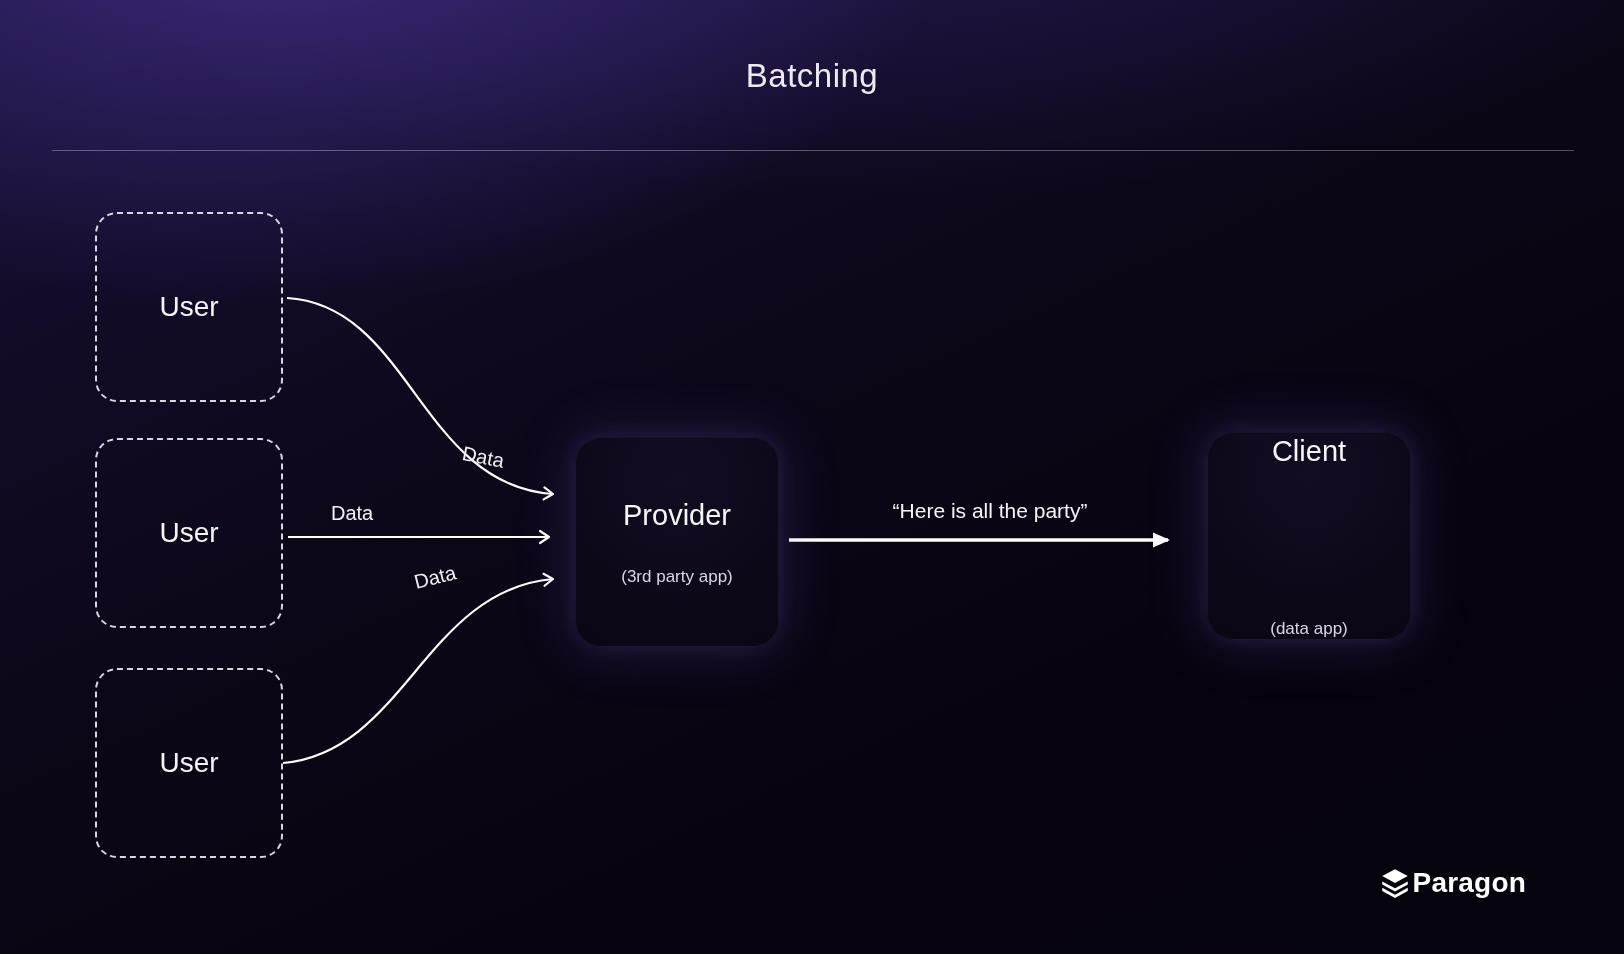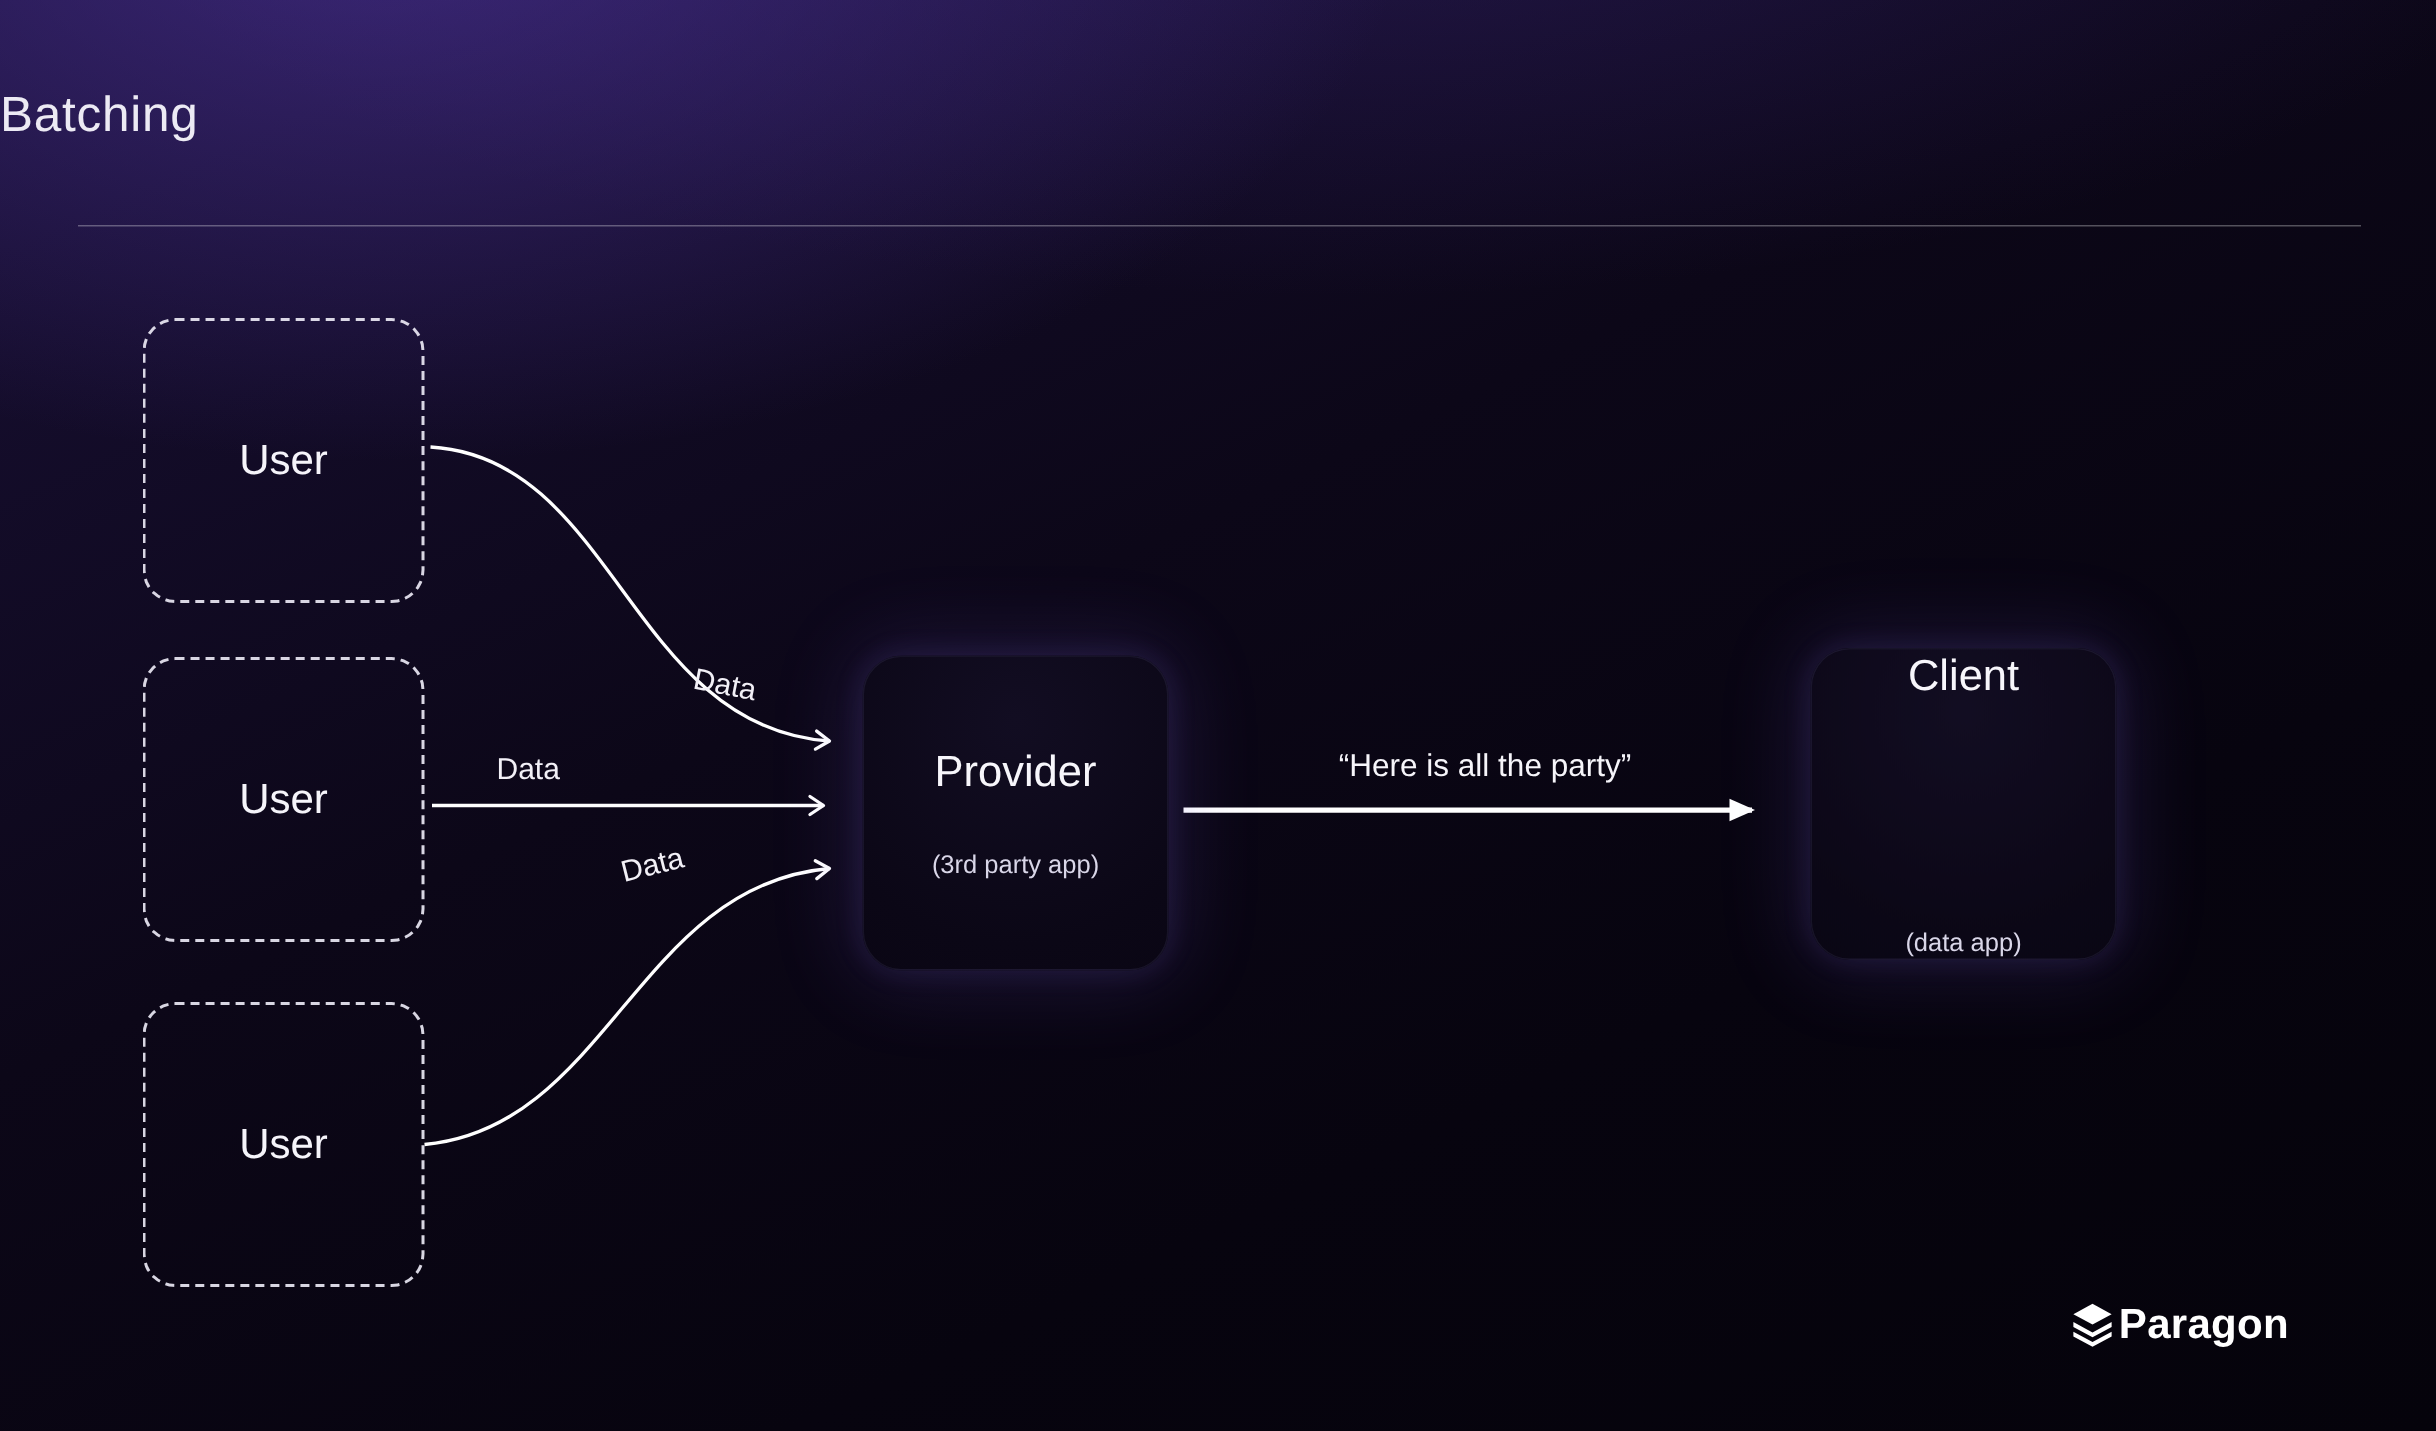--- a/index.html
+++ b/index.html
@@ -16,21 +16,21 @@
       radial-gradient(1100px 620px at 16% -8%, rgba(84, 56, 168, 0.60), rgba(84,56,168,0) 62%),
       radial-gradient(1400px 520px at 55% -12%, rgba(58, 38, 120, 0.45), rgba(58,38,120,0) 60%),
       linear-gradient(155deg, #191036 0%, #0c0718 42%, #07040f 70%, #05030b 100%);
   }
 
   .page-title {
     position: absolute;
     top: 57px;
     left: 0;
     width: 100%;
-    text-align: left;
+    text-align: center;
     font-size: 33px;
     font-weight: 500;
     letter-spacing: 0.5px;
     color: #eceaf4;
   }
 
   .divider {
     position: absolute;
     top: 150px;
     left: 52px;

